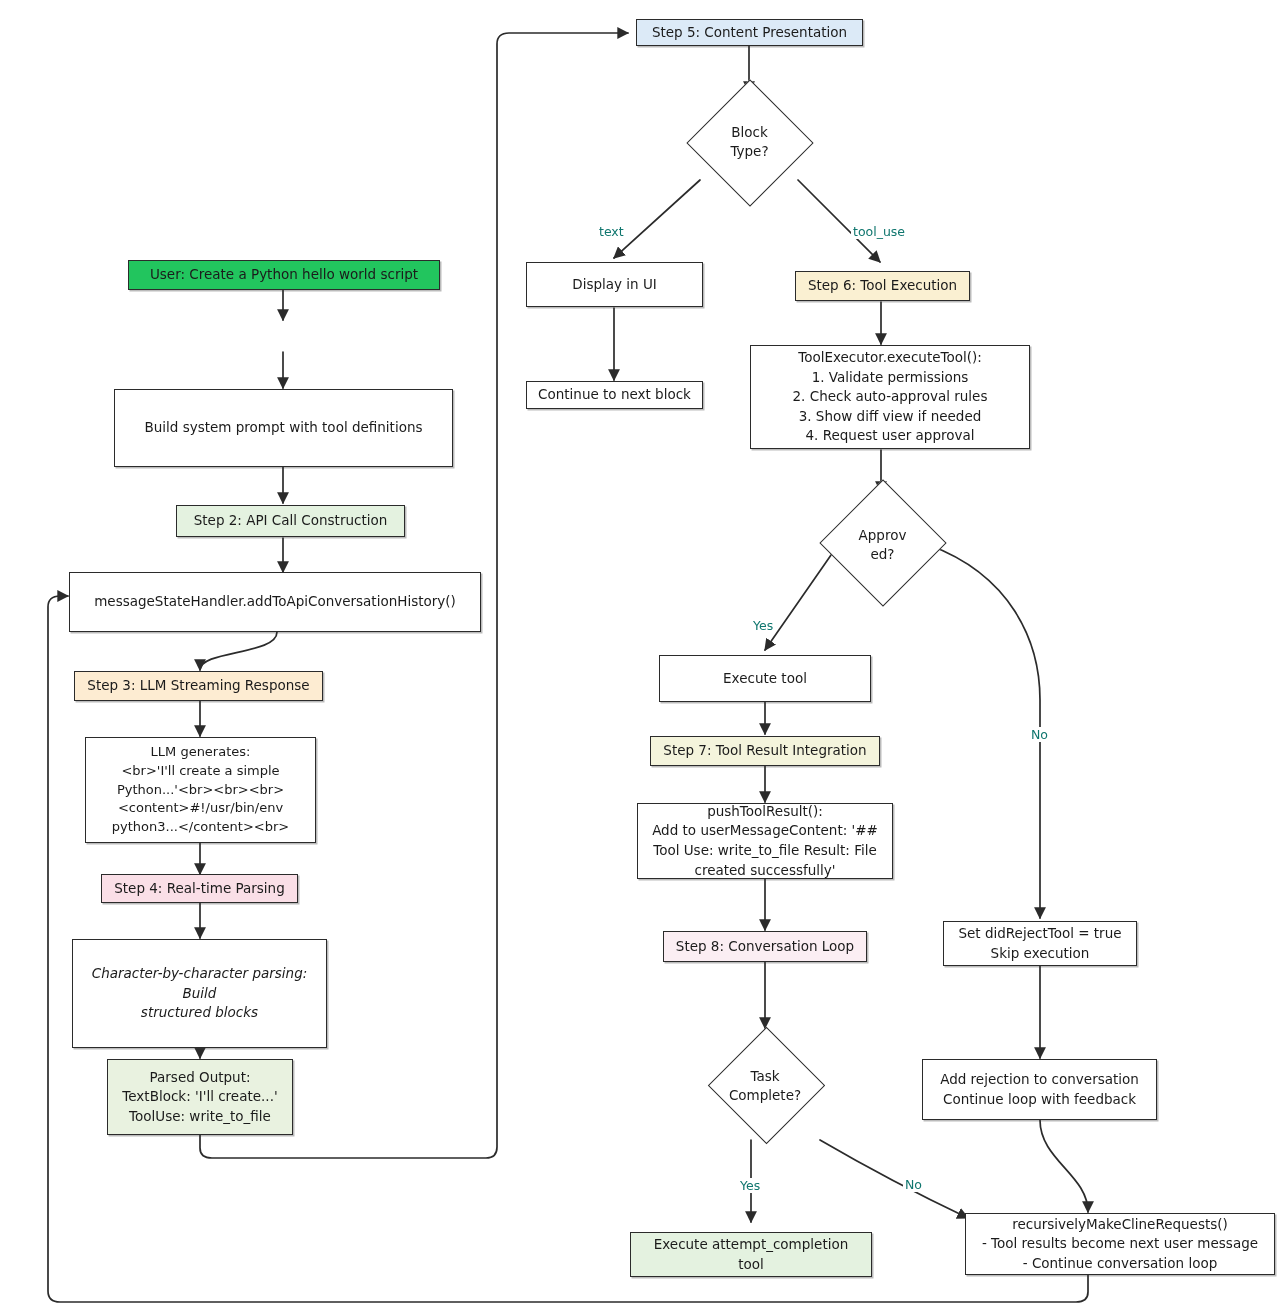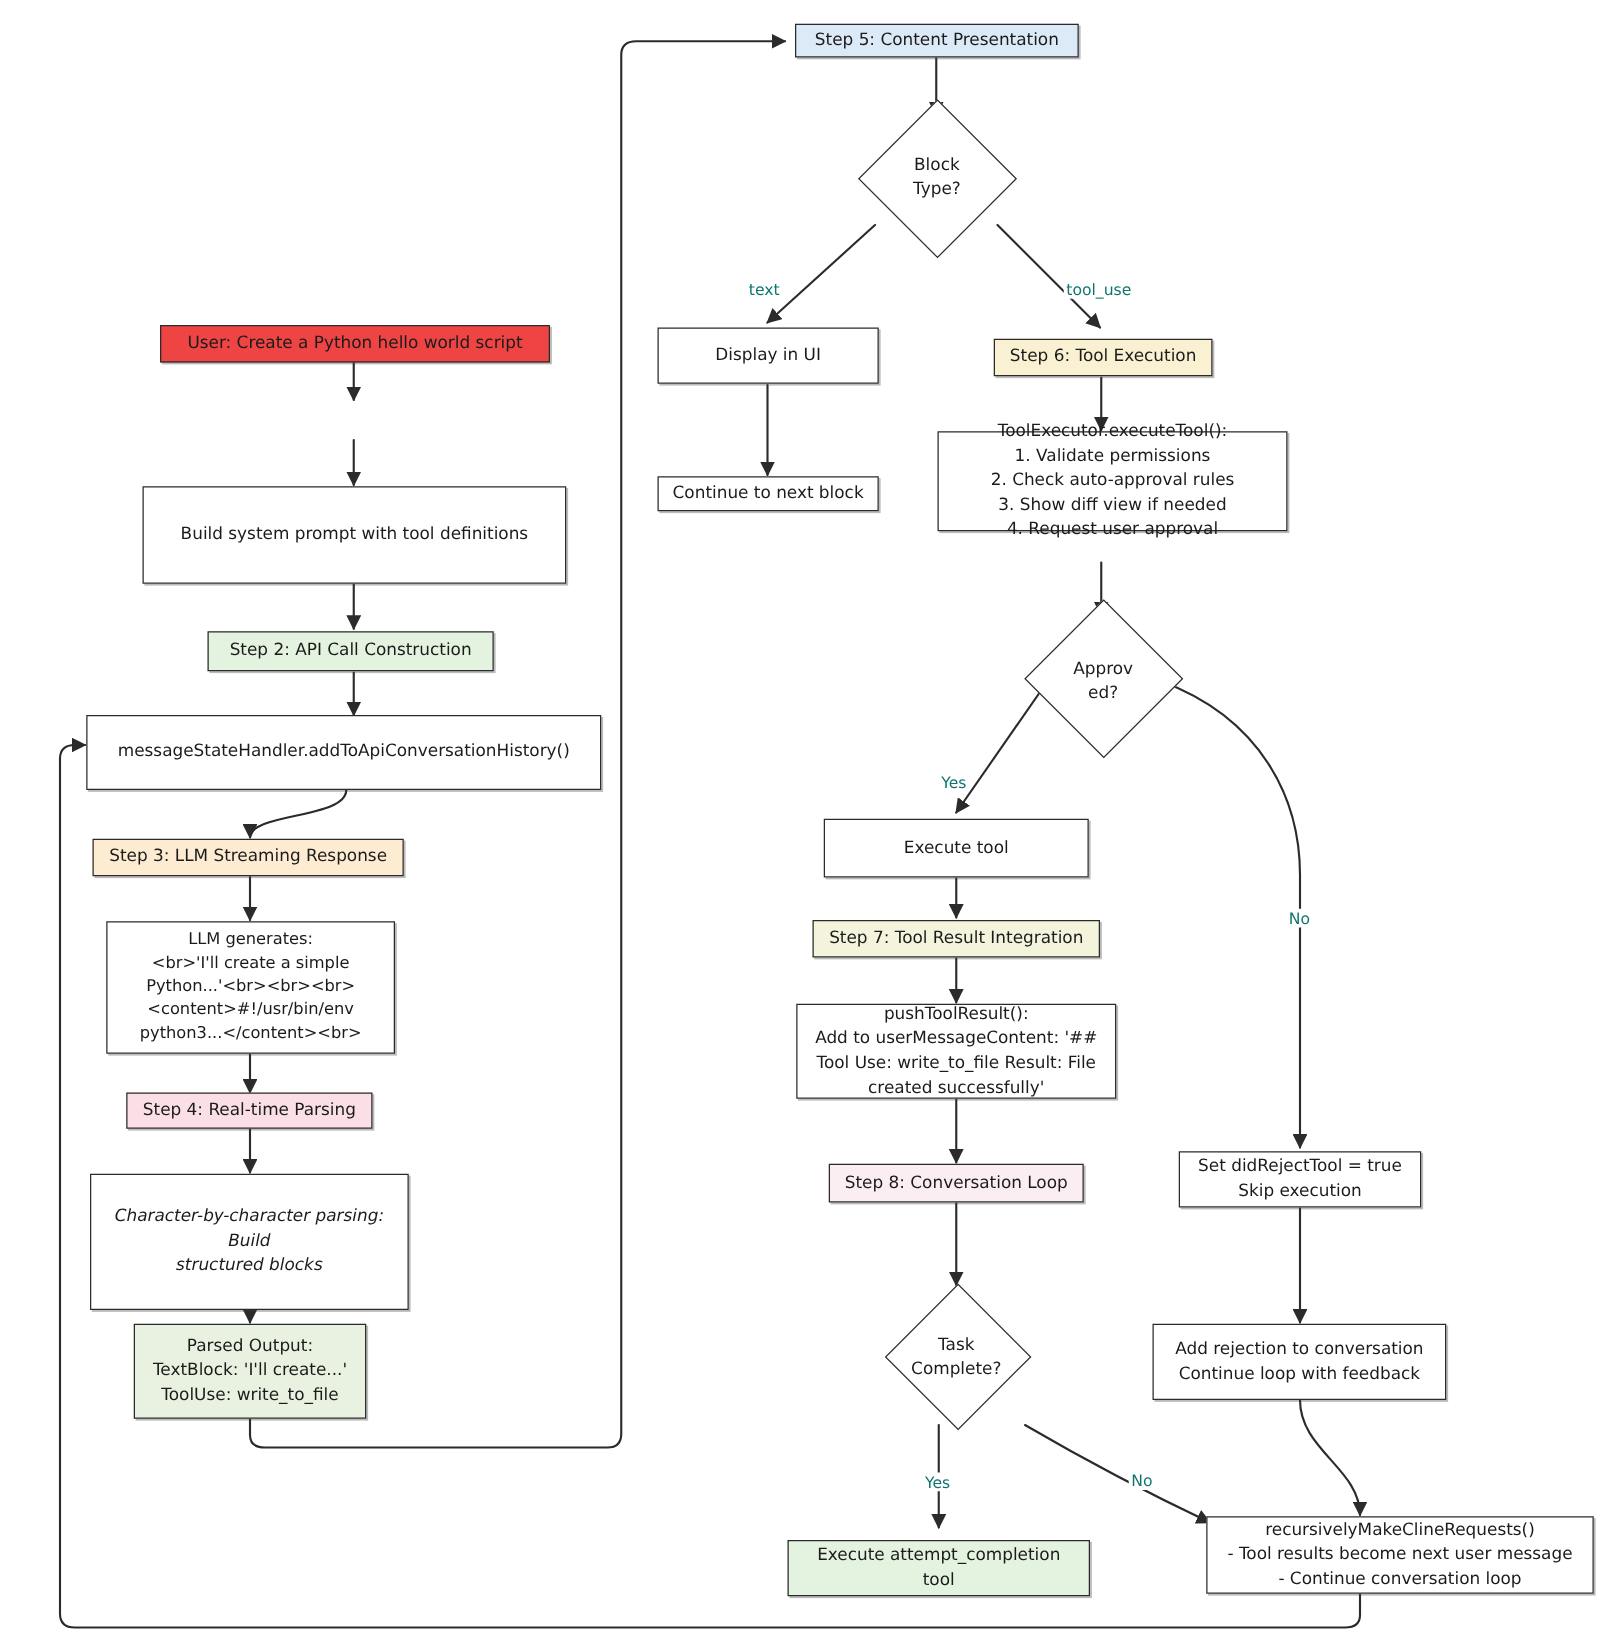--- a/index.html
+++ b/index.html
@@ -64,30 +64,30 @@
       <path d="M 765 766 L 765 802"></path>
       <path d="M 765 879 L 765 930"></path>
       <path d="M 765 962 L 765 1028"></path>
       <path d="M 1040 966 L 1040 1058"></path>
       <path d="M 1040 1120 C 1040 1160, 1088 1175, 1088 1212"></path>
       <path d="M 751 1140 L 751 1222"></path>
       <path d="M 820 1140 C 880 1175, 930 1200, 968 1218"></path>
     </g>
   </svg>
 
-  <div class="node" style="left:128px;top:260px;width:312px;height:30px;background:#ef4444;">
+  <div class="node" style="left:128px;top:260px;width:312px;height:30px;background:#22c55e;">
     <span>User: Create a Python hello world script</span>
   </div>
 
 
   <div class="node" style="left:114px;top:389px;width:339px;height:78px;background:#ffffff;">
     <span>Build system prompt with tool definitions</span>
   </div>
 
-  <div class="node" style="left:166px;top:505px;width:229px;height:32px;background:#e4f2e0;">
+  <div class="node" style="left:176px;top:505px;width:229px;height:32px;background:#e4f2e0;">
     <span>Step 2: API Call Construction</span>
   </div>
 
   <div class="node" style="left:69px;top:572px;width:412px;height:60px;background:#ffffff;">
     <span>messageStateHandler.addToApiConversationHistory()</span>
   </div>
 
   <div class="node" style="left:74px;top:671px;width:249px;height:30px;background:#fdecd2;">
     <span>Step 3: LLM Streaming Response</span>
   </div>
@@ -133,21 +133,21 @@
   </div>
 
   <div class="node" style="left:526px;top:381px;width:177px;height:28px;background:#ffffff;">
     <span>Continue to next block</span>
   </div>
 
   <div class="node" style="left:795px;top:271px;width:175px;height:30px;background:#faf0d2;">
     <span>Step 6: Tool Execution</span>
   </div>
 
-  <div class="node multiline" style="left:750px;top:345px;width:280px;height:80px;background:#ffffff;">
+  <div class="node multiline" style="left:750px;top:345px;width:280px;height:104px;background:#ffffff;">
     <span>ToolExecutor.executeTool():
 1. Validate permissions
 2. Check auto-approval rules
 3. Show diff view if needed
 4. Request user approval</span>
   </div>
 
   <div class="diamond" style="left:820px;top:492px;width:125px;height:105px;">
     <div class="dshape" style="width:88px;height:88px;left:18px;top:6px;"></div>
     <div class="dlabel">Approv

